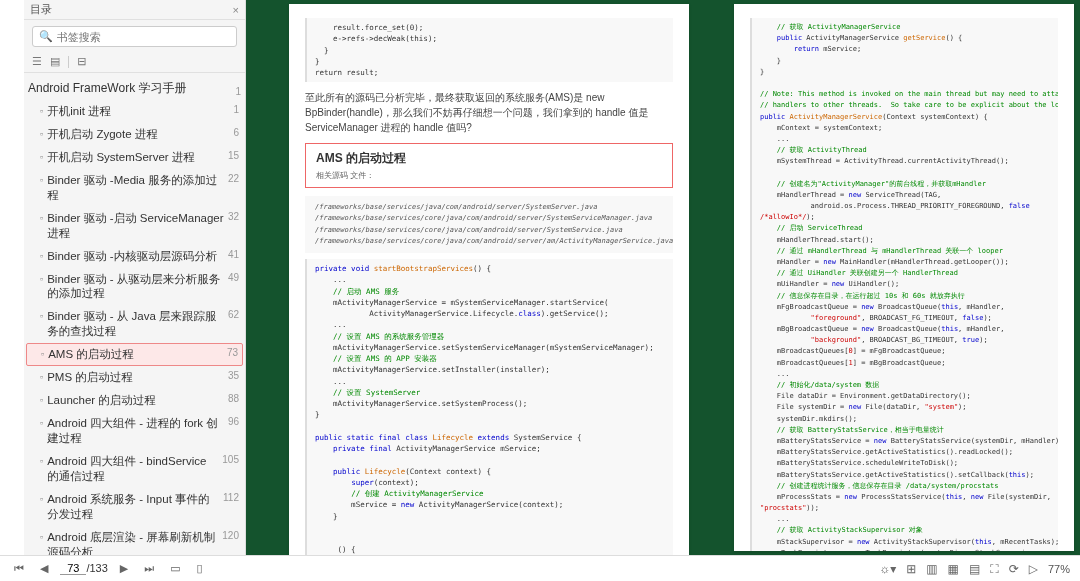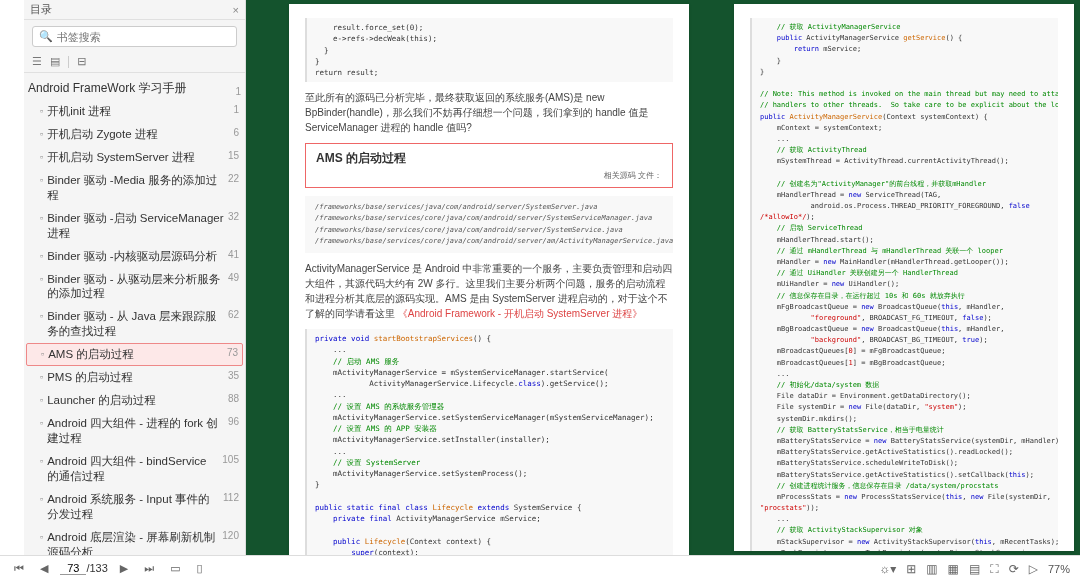--- a/index.html
+++ b/index.html
@@ -29,21 +29,21 @@
     
     .content { flex: 1; display: flex; background: #14532d; overflow: hidden; }
     .page-scroll { flex: 1; overflow: auto; padding: 0 4px; }
     .page { background: #fff; margin: 4px auto; width: 400px; padding: 8px 16px 20px; box-shadow: 0 1px 3px rgba(0,0,0,0.15); font-size: 8px; }
     .page-right { width: 340px; background: #fff; margin: 4px 6px 4px 2px; padding: 8px 16px; box-shadow: 0 1px 3px rgba(0,0,0,0.15); overflow: auto; }
     
     .code-block { background: #f8f8f8; border-left: 2px solid #ddd; padding: 4px 8px; margin: 6px 0; font-family: Consolas, monospace; font-size: 7.5px; line-height: 1.5; white-space: pre; overflow-x: auto; color: #333; }
     .para { font-size: 10px; line-height: 1.5; margin: 8px 0; color: #444; }
     .section-box { border: 1px solid #e66; padding: 6px 10px; margin: 8px 0; }
     .section-title { font-size: 12px; font-weight: bold; color: #333; }
-    .section-sub { font-size: 8px; color: #666; margin-top: 3px; text-align: right; }
+    .section-sub { font-size: 8px; color: #666; margin-top: 3px; }
     .file-list { background: #f8f8f8; padding: 6px 10px; margin: 6px 0; font-family: Consolas, monospace; font-size: 7px; line-height: 1.6; color: #555; font-style: italic; }
     .link { color: #d44; }
     
     .kw-blue { color: #0000cc; }
     .kw-orange { color: #cc6600; }
     .kw-green { color: #008800; }
     .kw-red { color: #cc0000; }
     
     
     .bottombar { position: absolute; bottom: 0; left: 0; right: 0; height: 26px; background: #fff; border-top: 1px solid #ddd; display: flex; align-items: center; padding: 0 10px; gap: 10px; }
@@ -198,24 +198,20 @@
 return result;</div>
         <div class="para">至此所有的源码已分析完毕，最终获取返回的系统服务(AMS)是 new BpBinder(handle)，那么我们不妨再仔细想一个问题，我们拿到的 handle 值是 ServiceManager 进程的 handle 值吗?</div>
         <div class="section-box">
           <div class="section-title">AMS 的启动过程</div>
           <div class="section-sub">相关源码 文件：</div>
         </div>
         <div class="file-list" style="white-space:pre;">/frameworks/base/services/java/com/android/server/SystemServer.java
 /frameworks/base/services/core/java/com/android/server/SystemServiceManager.java
 /frameworks/base/services/core/java/com/android/server/SystemService.java
 /frameworks/base/services/core/java/com/android/server/am/ActivityManagerService.java</div>
-        <div class="para">
-          <span>ActivityManagerService 是 Android 中非常重要的一个服务，主要负责管理和启动四大组件，其源代码大约有 2W 多行。这里我们主要分析两个问题，服务的启动流程和进程分析其底层的源码实现。AMS 是由 SystemServer 进程启动的，对于这个不了解的同学请看这里 </span>
-          <span class="link">《Android Framework - 开机启动 SystemServer 进程》</span>
-        </div>
         <div class="code-block"><span class="kw-blue">private void</span> <span class="kw-orange">startBootstrapServices</span>() {
     ...
     <span class="kw-green">// 启动 AMS 服务</span>
     mActivityManagerService = mSystemServiceManager.startService(
             ActivityManagerService.Lifecycle.<span class="kw-blue">class</span>).getService();
     ...
     <span class="kw-green">// 设置 AMS 的系统服务管理器</span>
     mActivityManagerService.setSystemServiceManager(mSystemServiceManager);
     <span class="kw-green">// 设置 AMS 的 APP 安装器</span>
     mActivityManagerService.setInstaller(installer);

